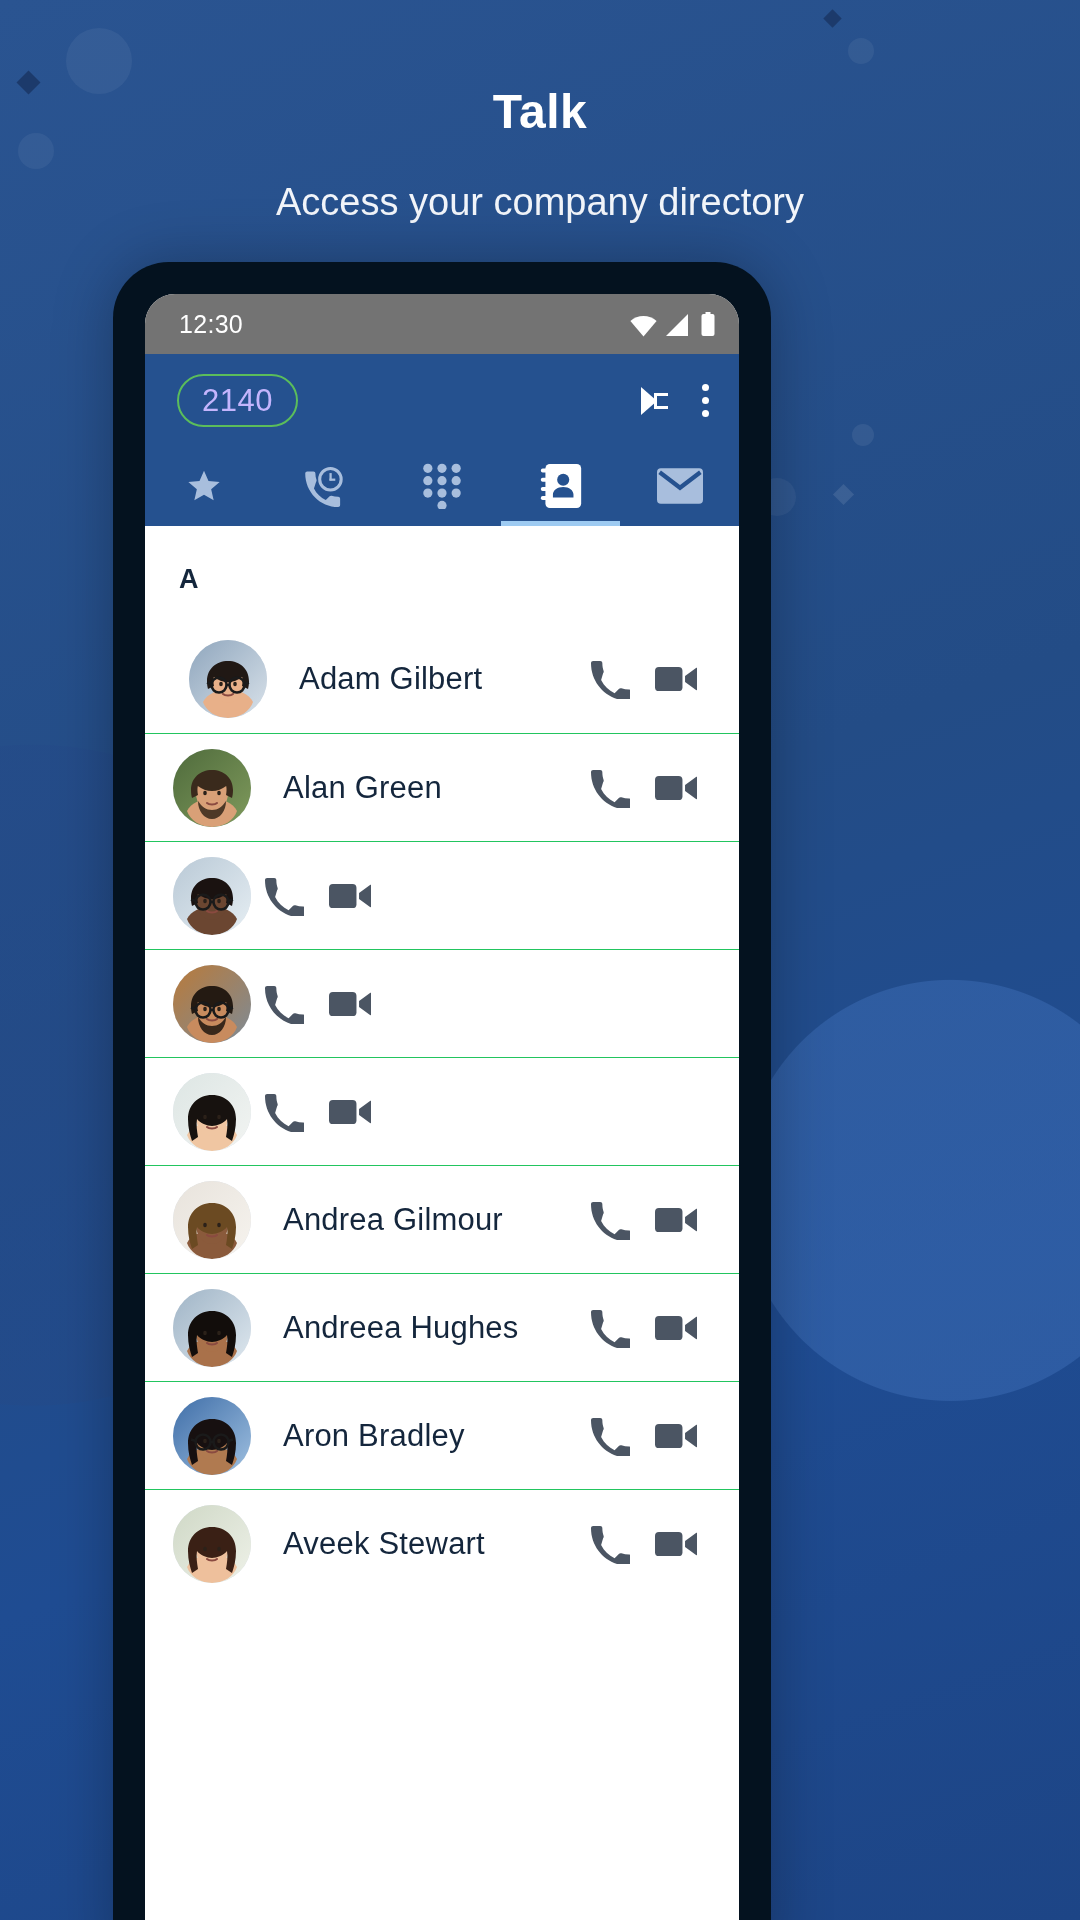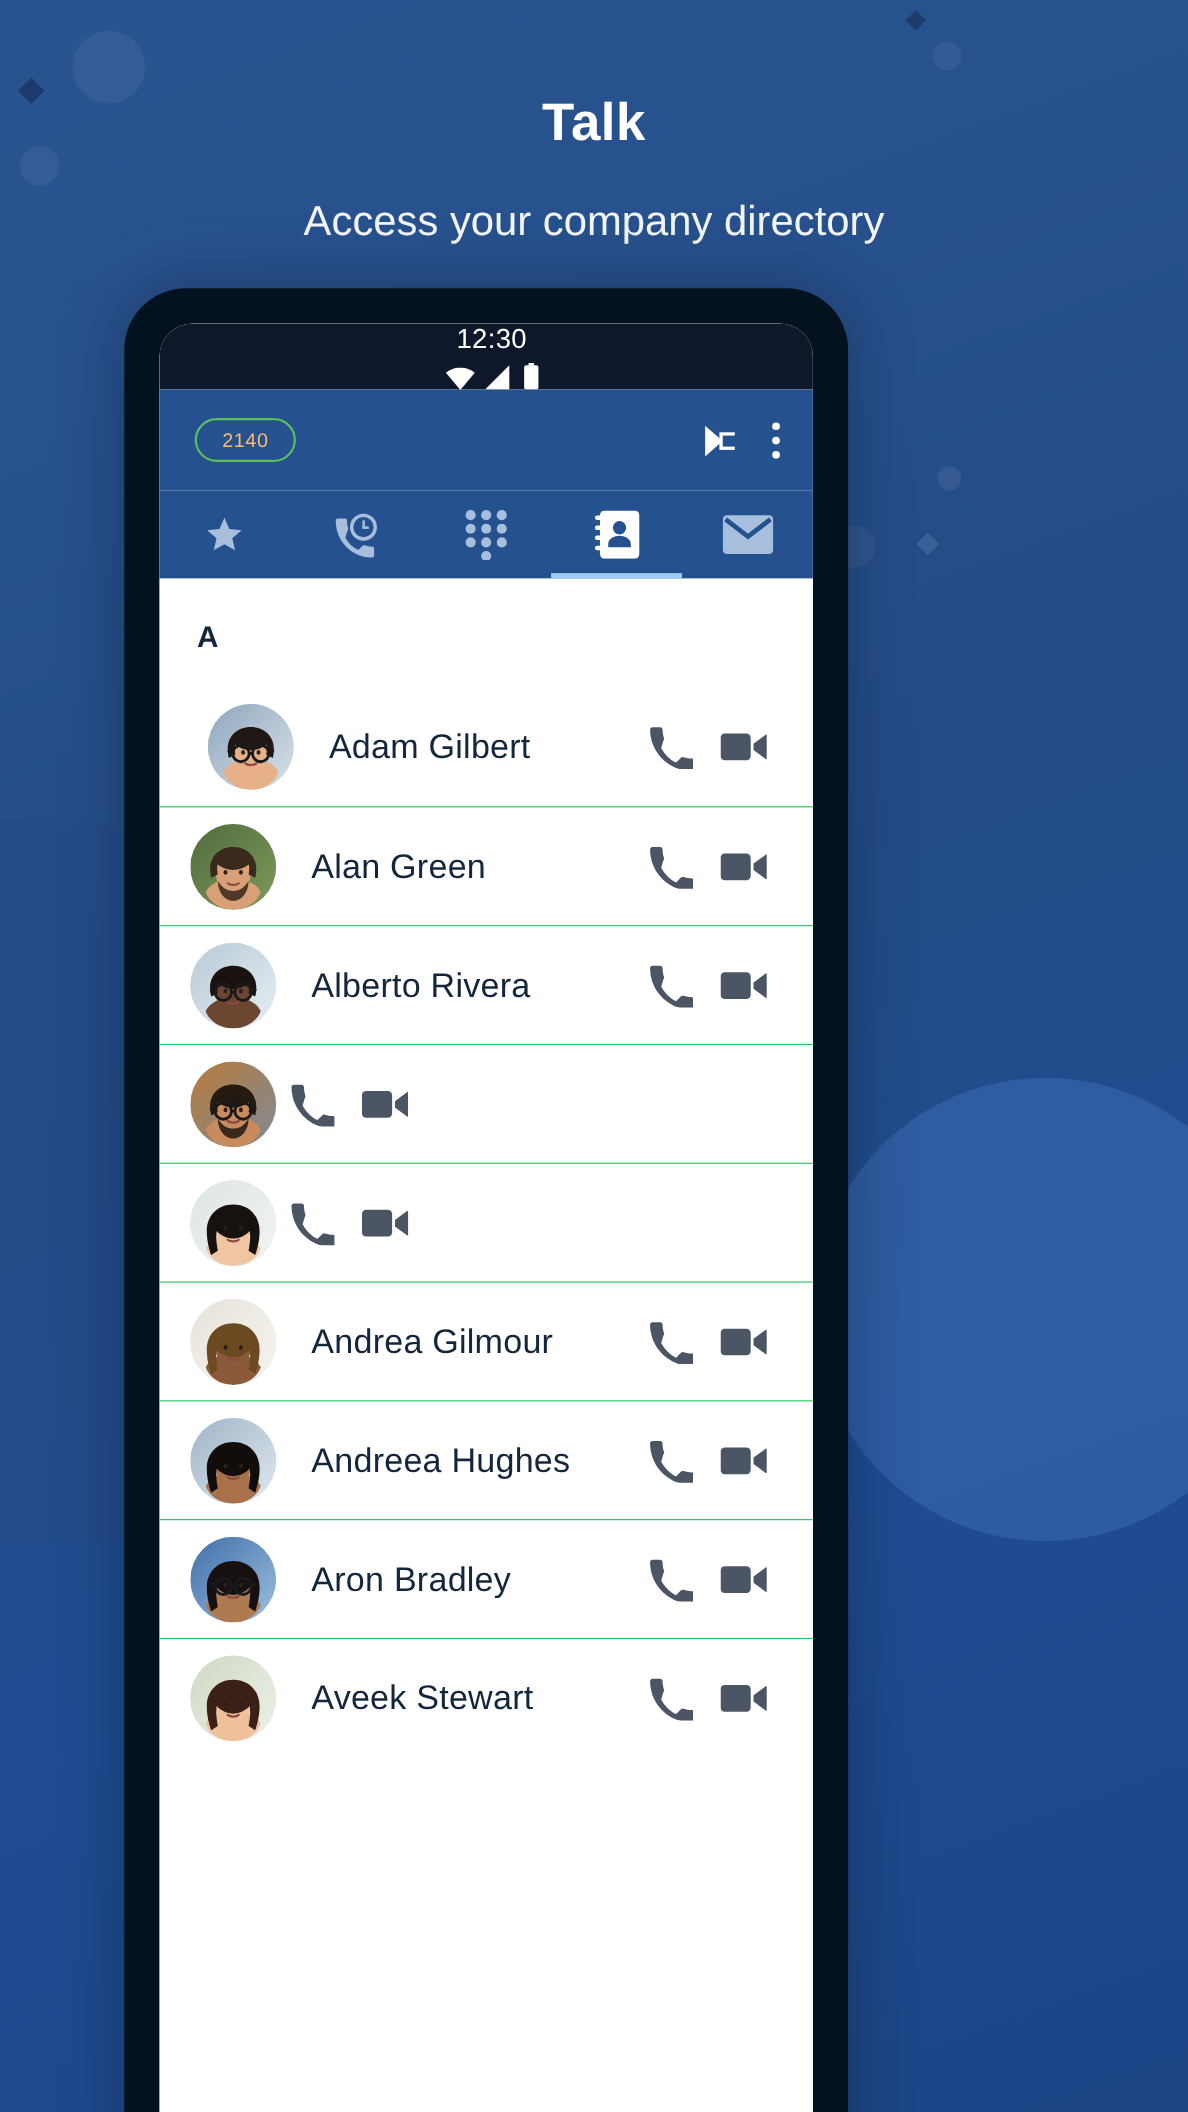--- a/index.html
+++ b/index.html
@@ -53,37 +53,37 @@
   .screen {
     width:594px; height:1668px;
     background:#ffffff;
     border-radius:30px 30px 0 0;
     overflow:hidden;
     position:relative;
   }
 
   
   .statusbar {
-    height:60px; background:#0f172a; display:flex; align-items:center;
-    justify-content:space-between; padding:0 24px 0 34px;flex-direction:column;
+    height:60px; background:#737373; display:flex; align-items:center;
+    justify-content:space-between; padding:0 24px 0 34px;
   }
   .clock { color:#ffffff; font-size:25px; letter-spacing:0.3px; }
   .sysicons { display:flex; align-items:flex-end; gap:11px; }
   .wifi-ico { width:25px; height:20px; position:relative; }
   .wifi-ico svg { display:block; }
   .sig-ico svg, .bat-ico svg { display:block; }
 
   
   .appbar {
     height:92px; background:#25518f; display:flex; align-items:center;
     justify-content:space-between; padding:0 22px 0 32px;
   }
   .ext-badge {
-    border:2px solid #5bbd5b; color:#fdba74; border-radius:30px;
-    padding:9px 23px; font-size:18px; line-height:1; letter-spacing:0.5px;
+    border:2px solid #5bbd5b; color:#c4b5fd; border-radius:30px;
+    padding:9px 23px; font-size:31px; line-height:1; letter-spacing:0.5px;
   }
   .appbar-right { display:flex; align-items:center; gap:26px; }
   .transfer-ico { width:46px; height:34px; }
   .kebab { width:8px; display:flex; flex-direction:column; gap:6px; align-items:center; padding:4px 12px; }
   .kebab i { width:7px; height:7px; border-radius:50%; background:#ffffff; display:block; }
 
   
   .tabs {
     height:80px; background:#25518f; display:flex; align-items:stretch;
   }
@@ -338,21 +338,20 @@
                 <ellipse cx="46" cy="44" rx="1.8" ry="2.2" fill="#2b2119"></ellipse>
                 <path d="M34 54c2 2 8 2 10 0" fill="none" stroke="#8a4a40" stroke-width="2" stroke-linecap="round"></path>
                 <g fill="none" stroke="#1a1a1a" stroke-width="2.6">
                   <circle cx="30" cy="45" r="7.5"></circle>
                   <circle cx="48" cy="45" r="7.5"></circle>
                   <path d="M37.5 45h3"></path>
                   <path d="M22.5 44l-4.5-1.5"></path>
                   <path d="M55.5 44l4.5-1.5"></path>
                 </g>
               </svg></div>
-            <div class="name">Alberto Rivera</div>
             <div class="act">
               <span>
                 <svg width="40" height="40" viewBox="0 0 24 24">
                   <path d="M6.6 10.8c1.9 3.8 5 6.8 8.8 8.7l2.9-2.9c.4-.4 1-.5 1.5-.3 1.6.5 3.3.8 5 .8.8 0 1.4.6 1.4 1.4v4.6c0 .8-.6 1.4-1.4 1.4C11 24.5 0 13.5 0 -0.1c0-.8.6-1.4 1.4-1.4H6c.8 0 1.4.6 1.4 1.4 0 1.8.3 3.4.8 5 .2.5.1 1.1-.3 1.5z" transform="translate(0.6 2.6) scale(0.92)"></path>
                 </svg>
               </span>
             </div>
             <div class="act">
               <span>
                 <svg width="42" height="30" viewBox="0 0 26 18">

